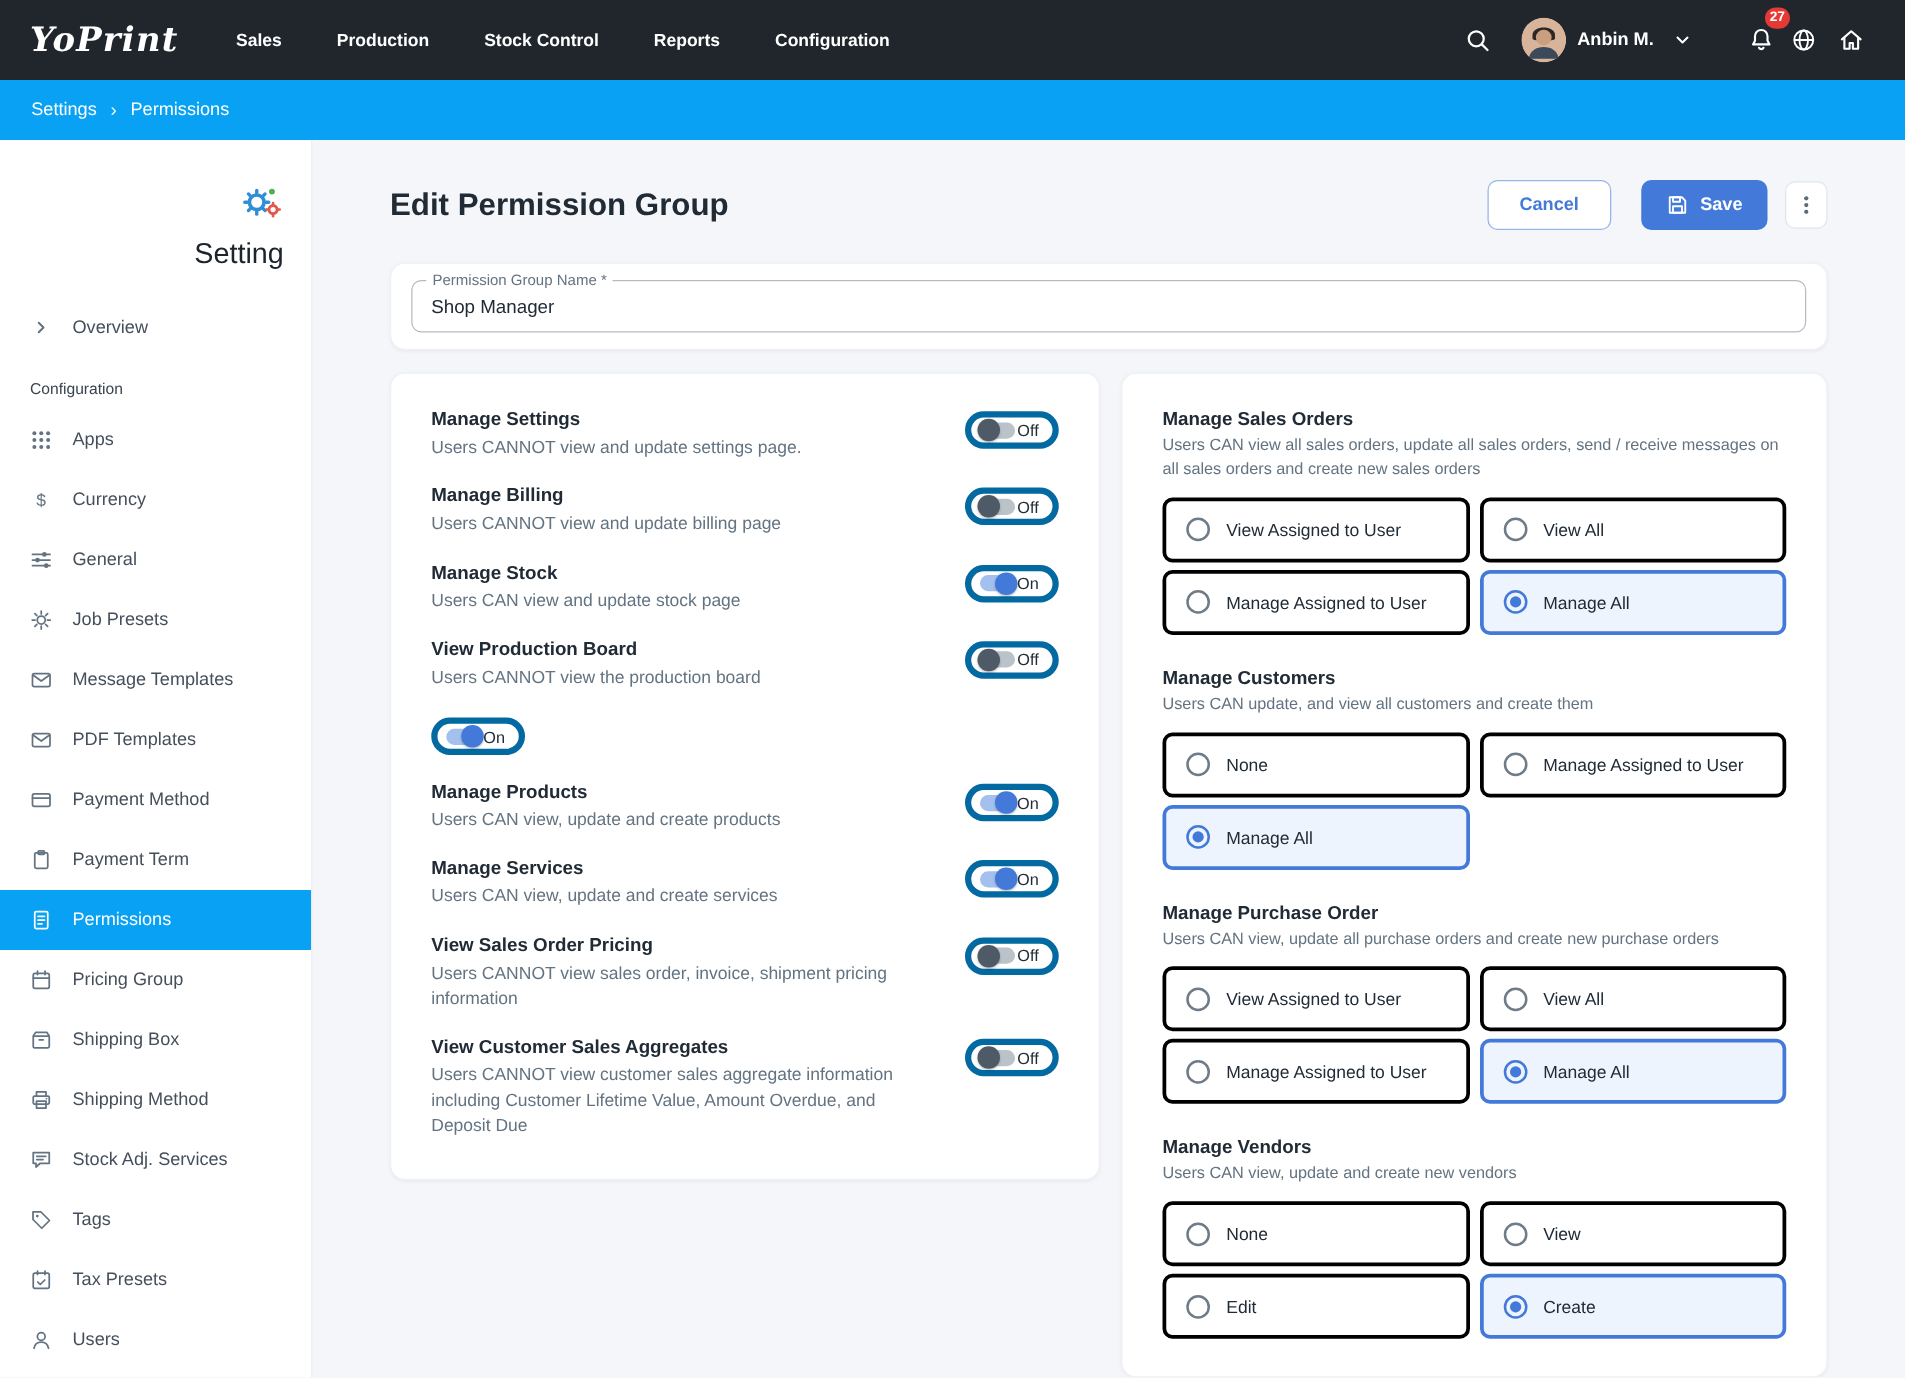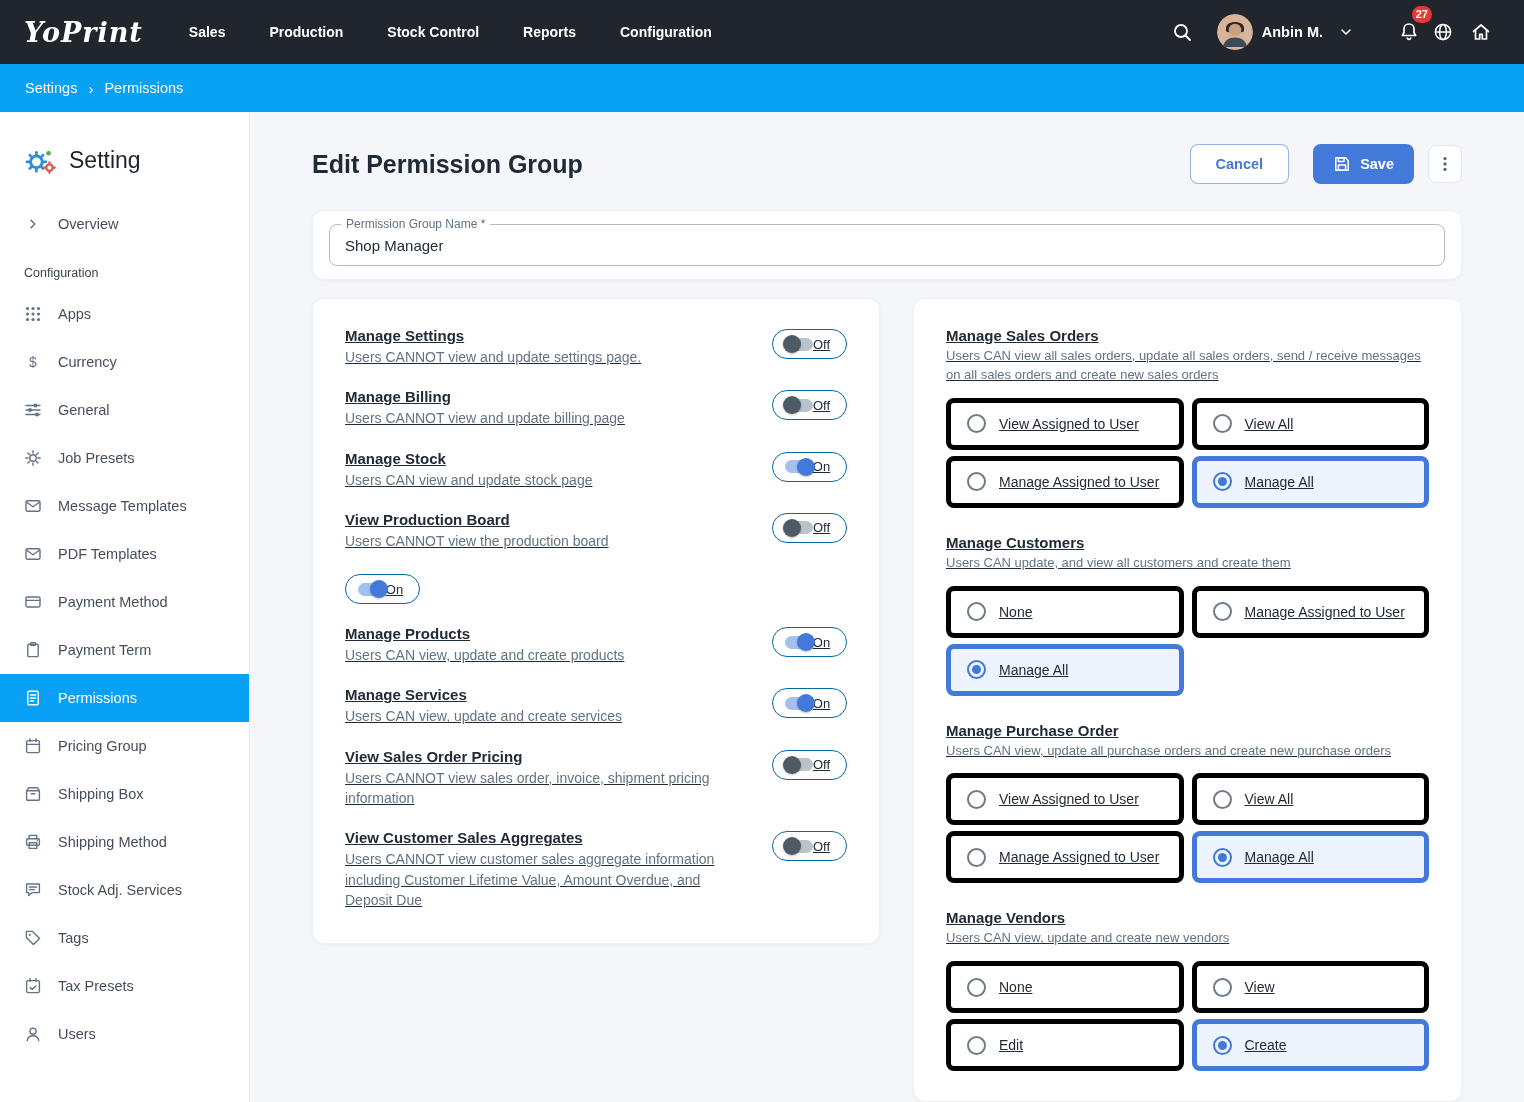--- a/index.html
+++ b/index.html
@@ -45,21 +45,21 @@
   .crumb-sep { font-size:15px; opacity:.95; }
 
   
   .shell { display:flex; height:990px; }
 
   
   .sidebar {
     width:250px; flex:none; background:#fff; border-right:1px solid #e7ebef;
     overflow:hidden;
   }
-  .sidebar-head { display:flex; align-items:center; gap:11px; padding:30px 22px 22px; }
+  .sidebar-head { display:flex; align-items:flex-end; gap:11px; padding:30px 22px 22px;flex-direction:column; }
   .sidebar-title { font-size:23px; font-weight:500; color:#1c252e; }
   .side-item {
     height:48px; display:flex; align-items:center; gap:16px; padding:0 24px;
     color:#454f5b; font-size:14.5px; cursor:pointer;
   }
   .side-item .side-icon { color:#637381; width:18px; height:18px; flex:none; }
   .side-item.selected { background:#09a1f3; color:#fff; }
   .side-item.selected .side-icon { color:#fff; }
   .side-section { padding:18px 24px 10px; font-size:12.5px; color:#39444e; }
 
@@ -93,51 +93,51 @@
   .outlined-field { position:relative; border:1.5px solid #b4bbc3; border-radius:8px; padding:12px 15px 11px; }
   .field-label {
     position:absolute; top:-8px; left:11px; background:#fff; padding:0 5px;
     font-size:12px; color:#637381;
   }
   .field-input {
     border:none; outline:none; width:100%; font-size:15px; color:#212b36;
     font-family:inherit; background:transparent;
   }
 
-  .columns { display:flex; gap:33px; align-items:flex-start;text-decoration:underline; }
+  .columns { display:flex; gap:17px; align-items:flex-start; }
 
   
   .toggles-card { width:568px; flex:none; padding:28px 32px 12px; }
   .toggle-row { display:flex; justify-content:space-between; align-items:flex-start; margin-bottom:21px; }
   .toggle-text { max-width:405px; }
   .toggle-title { font-size:15px; font-weight:600; color:#212b36; }
   .toggle-desc { font-size:14px; color:#637381; margin-top:3px; line-height:1.45; }
   .switch-pill {
-    flex:none; width:75px; height:30px; margin-top:2px; border:1px solid #0369a1; border-radius:16px;
-    display:flex; align-items:center; justify-content:center; padding:0 11px 0 7px;
+    flex:none; width:75px; height:30px; margin-top:2px; border:5px solid #0369a1; border-radius:16px;
+    display:flex; align-items:center; justify-content:space-between; padding:0 11px 0 7px;
     cursor:pointer; background:#fff;
   }
   .switch { width:28px; height:13px; border-radius:7px; background:#bac2ca; position:relative; flex:none; }
   .knob {
     position:absolute; top:-2.5px; left:-2px; width:18px; height:18px; border-radius:50%;
     background:#4e5a66; box-shadow:0 1px 2px rgba(0,0,0,.25);
   }
   .switch-pill.on .switch { background:#a3c0ee; }
   .switch-pill.on .knob { left:auto; right:-2px; background:#4379d8; }
   .switch-label { font-size:13px; color:#212b36; }
 
   
   .radios-card { flex:1; padding:28px 32px 30px; }
   .radio-group { margin-bottom:26px; }
   .radio-group:last-child { margin-bottom:0; }
   .group-title { font-size:15px; font-weight:600; color:#212b36; }
   .group-desc { font-size:13px; color:#637381; margin-top:3px; line-height:1.45; }
   .options { display:grid; grid-template-columns:1fr 1fr; gap:6px 8px; margin-top:13px; }
   .option {
-    border:5px solid #000000; border-radius:8px; height:52px; background:#fff;
+    border:3px solid #000000; border-radius:8px; height:52px; background:#fff;
     display:flex; align-items:center; gap:13px; padding:0 16px; cursor:pointer;
   }
   .option.selected { background:#edf4fd; border-color:#4379d8; }
   .radio {
     width:19px; height:19px; border-radius:50%; border:2px solid #6f7b86; flex:none;
     position:relative;
   }
   .option.selected .radio { border-color:#4379d8; }
   .option.selected .radio::after {
     content:""; position:absolute; top:3px; left:3px; width:9px; height:9px;

